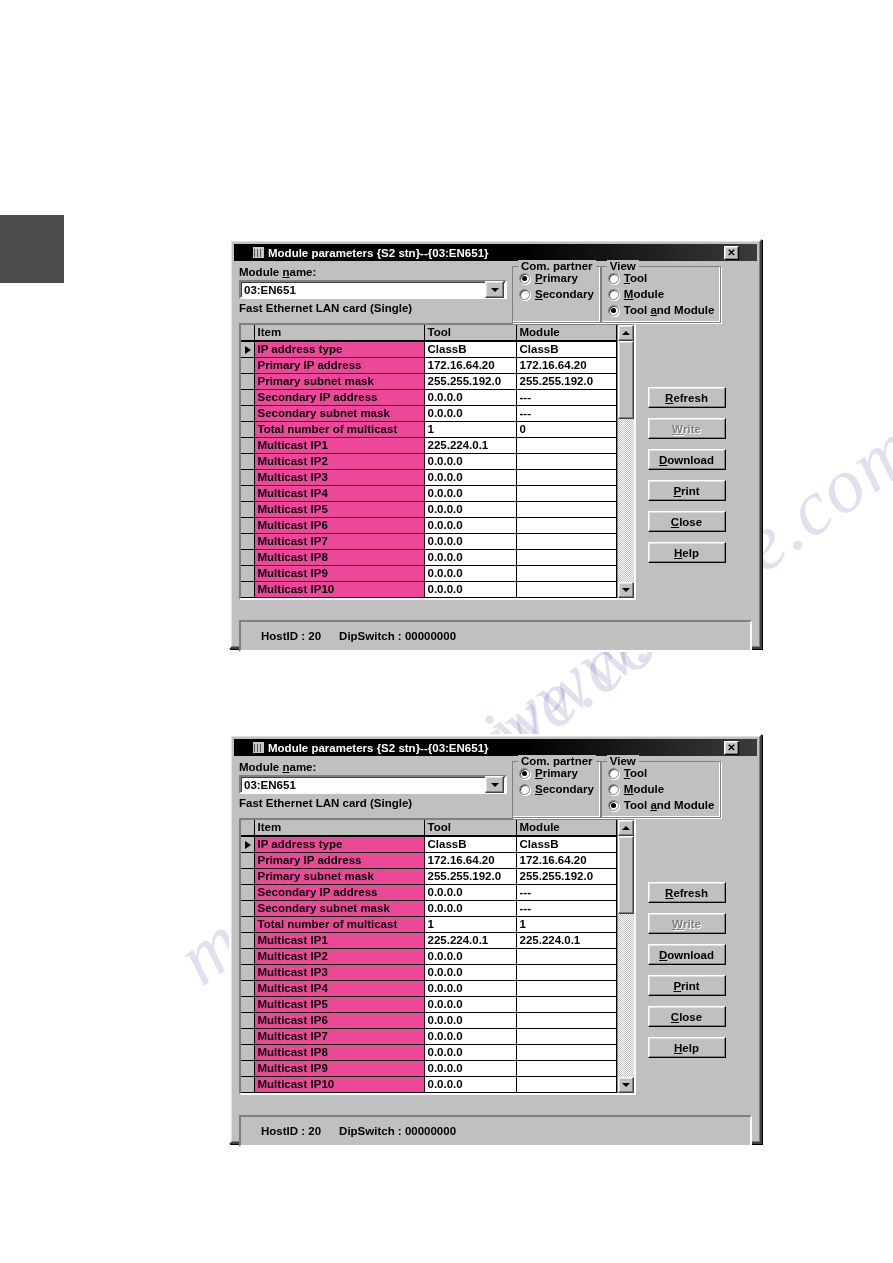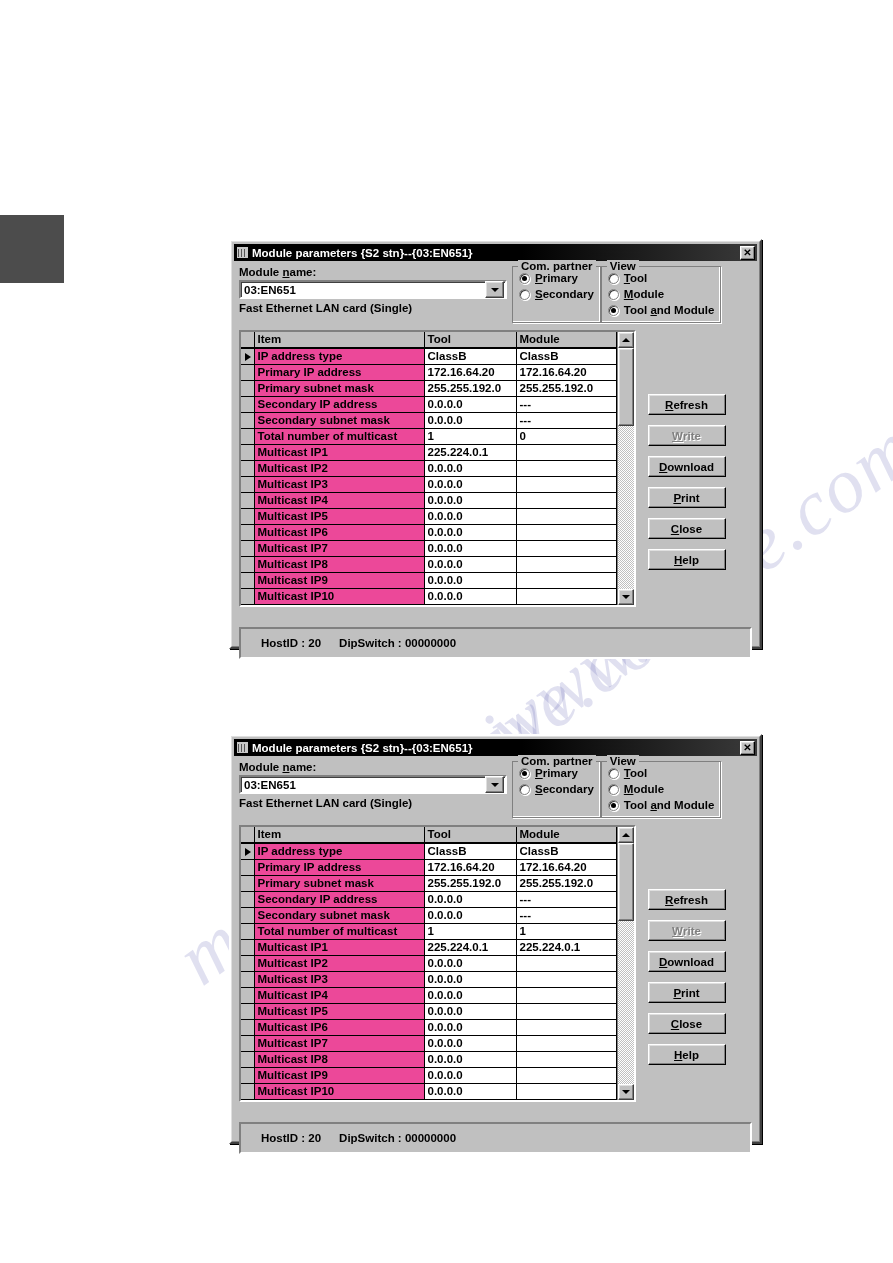--- a/index.html
+++ b/index.html
@@ -40,21 +40,21 @@
     border-color:#ffffff #404040 #404040 #ffffff;
     box-shadow:1px 1px 0 0 #000;
     font-size:11px;color:#000;
     z-index:5;
   }
   .dlg-inner{border:1px solid;border-color:#dfdfdf #808080 #808080 #dfdfdf;height:100%;box-sizing:border-box;}
 
   .titlebar{
     height:17px;margin:2px 2px 0 2px;
     background:linear-gradient(to right,#000000 0%,#000000 55%,#3a3a3a 100%);
-    display:flex;align-items:center;padding:0 2px;
+    display:flex;align-items:center;padding:0 18px;
   }
   .title-icon{
     width:13px;height:13px;margin-right:3px;flex:none;
     background:#c8c8c8;border:1px solid #000;
     position:relative;box-sizing:border-box;
   }
   .title-icon::before{
     content:"";position:absolute;left:1px;top:2px;width:9px;height:8px;
     background:repeating-linear-gradient(to right,#555 0 1px,#c8c8c8 1px 3px);
   }
@@ -115,21 +115,21 @@
     box-shadow:inset 1px 1px 0 #404040, 1px 1px 0 #ffffff;
     position:relative;box-sizing:border-box;
   }
   .radio.on::after{
     content:"";position:absolute;left:2px;top:2px;width:5px;height:5px;
     border-radius:50%;background:#000;
   }
   .radio-lbl{font-weight:bold;font-size:11.5px;}
 
   
-  .gridwrap{margin-top:7px;display:flex;}
+  .gridwrap{display:flex;}
   .grid-outer{
     border:2px solid;border-color:#808080 #ffffff #ffffff #808080;
     background:#c0c0c0;display:flex;box-sizing:border-box;
   }
   table.grid{border-collapse:collapse;table-layout:fixed;background:#c0c0c0;}
   table.grid th,table.grid td{
     font-size:11.5px;font-weight:bold;color:#000;
     border-right:1px solid #000;border-bottom:1px solid #000;
     padding:0 0 0 3px;height:15px;line-height:15px;
     overflow:hidden;white-space:nowrap;box-sizing:border-box;text-align:left;

